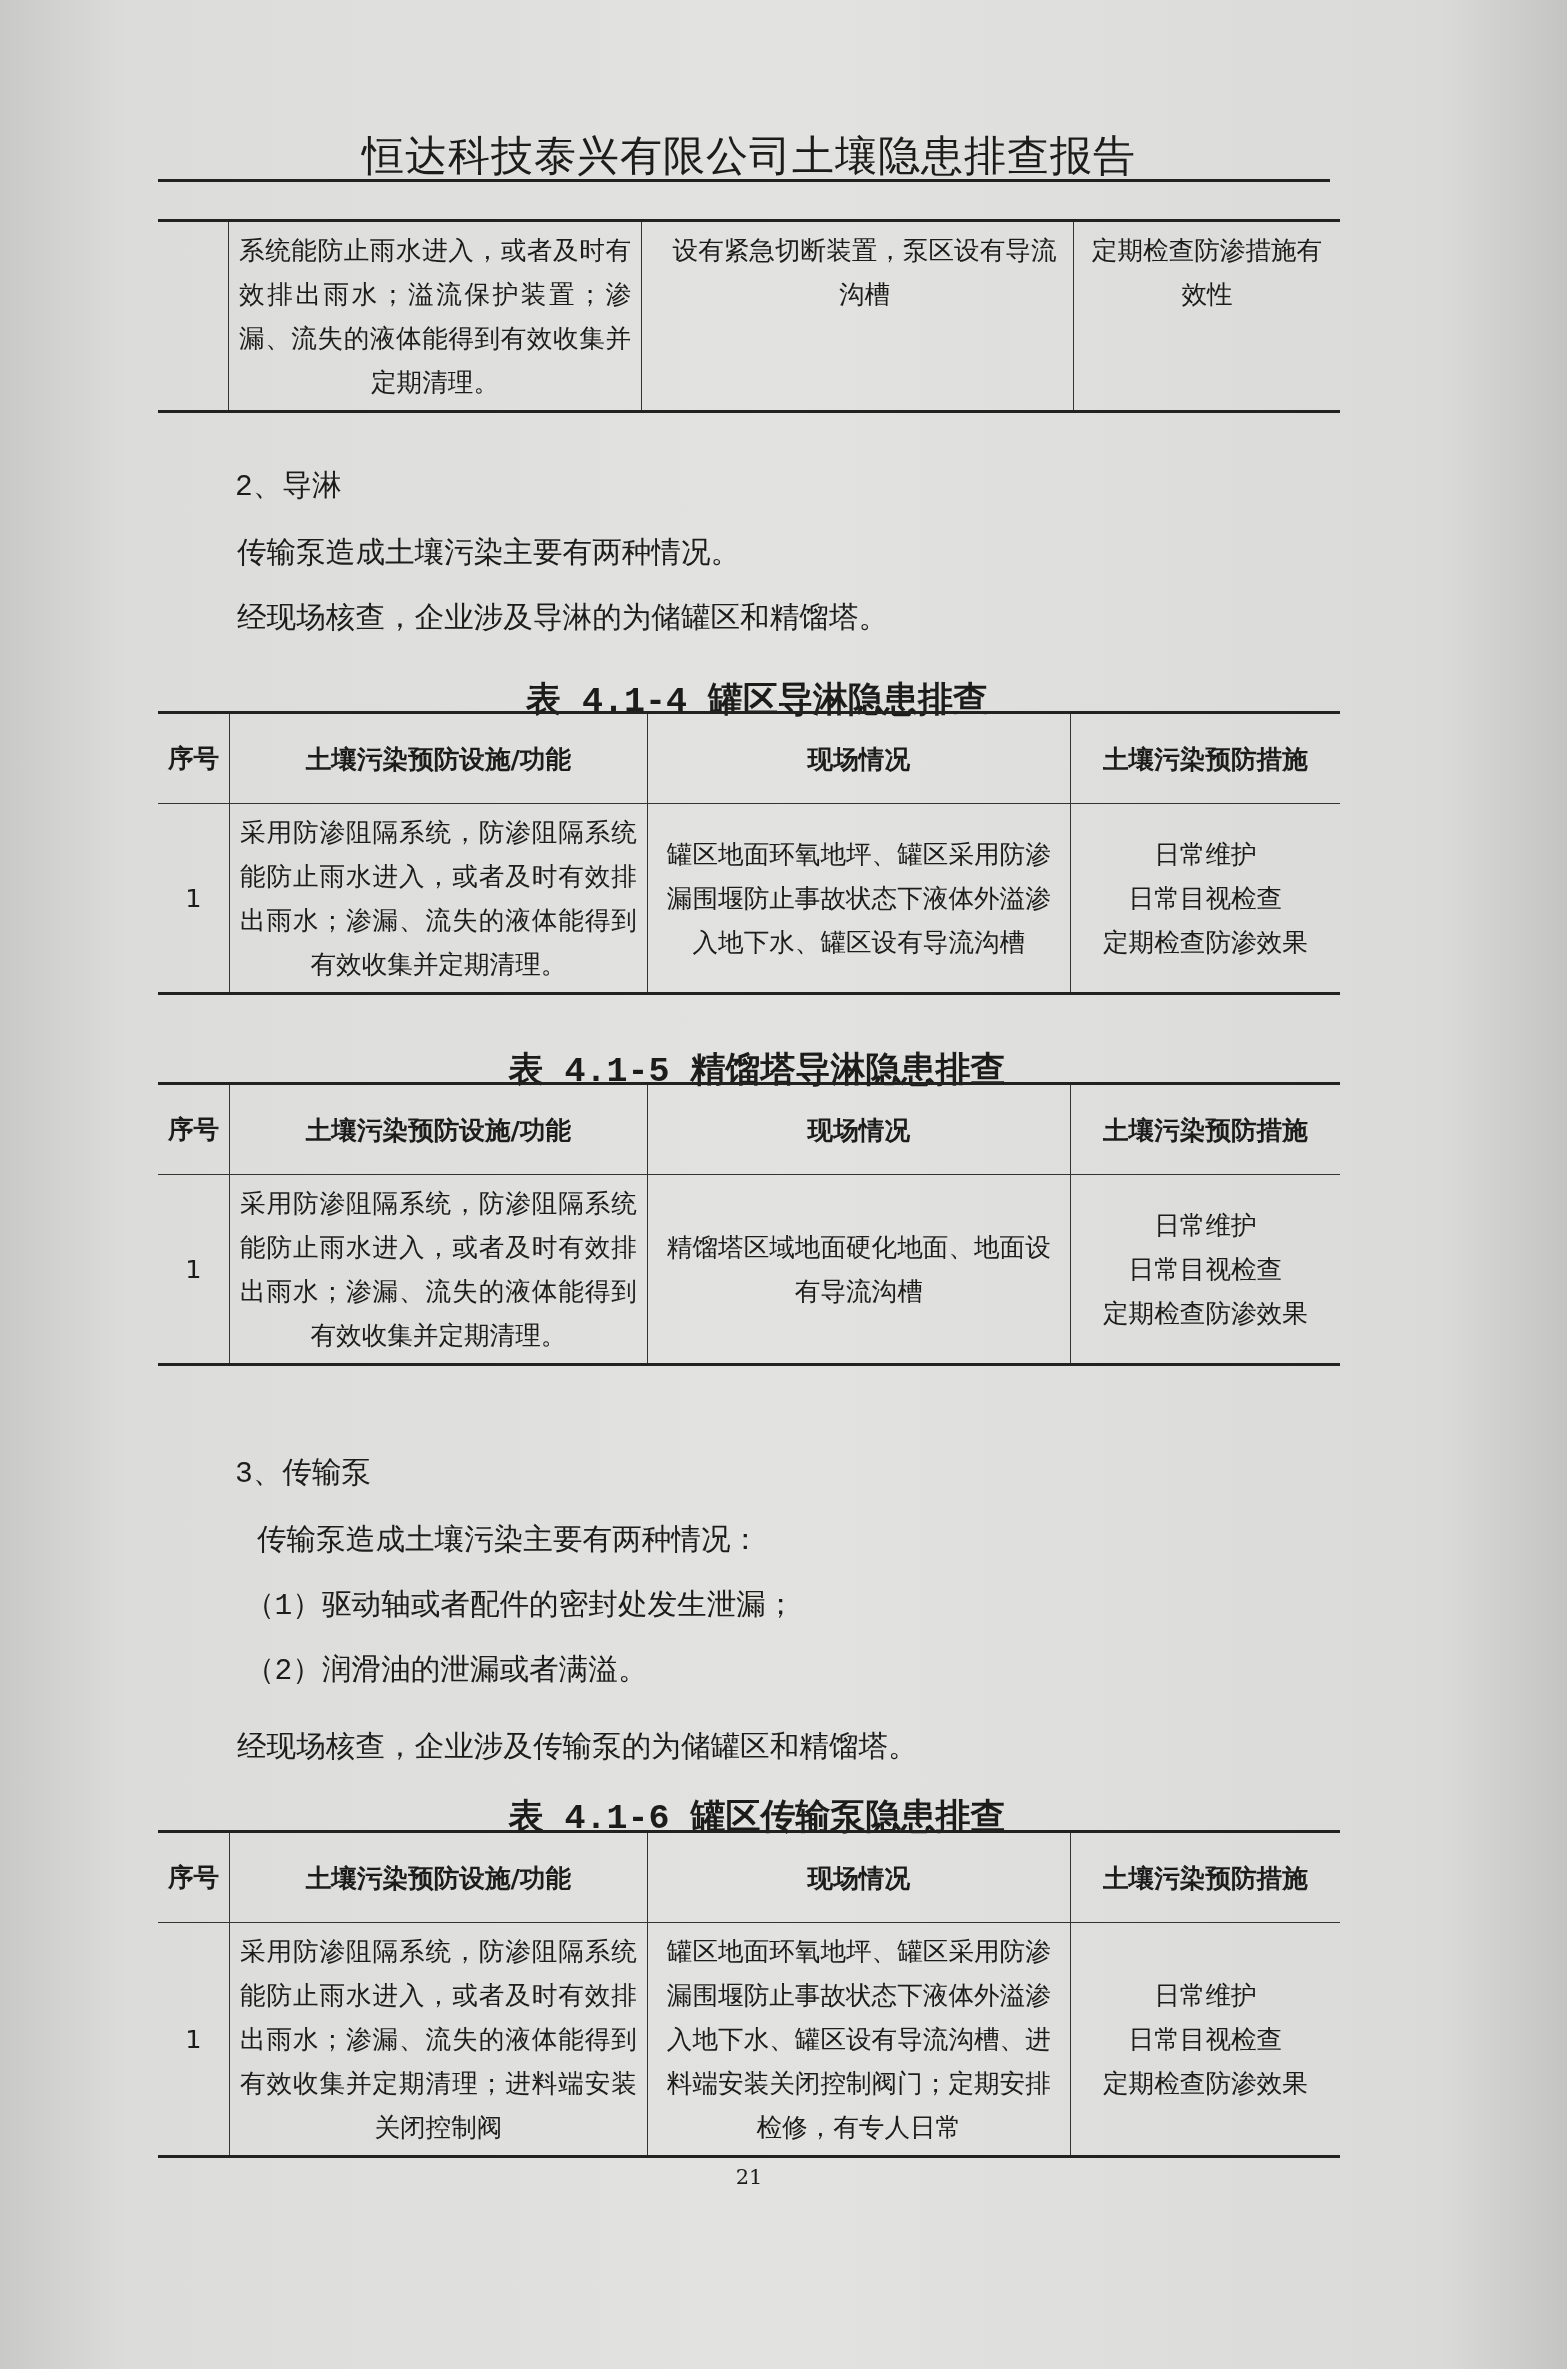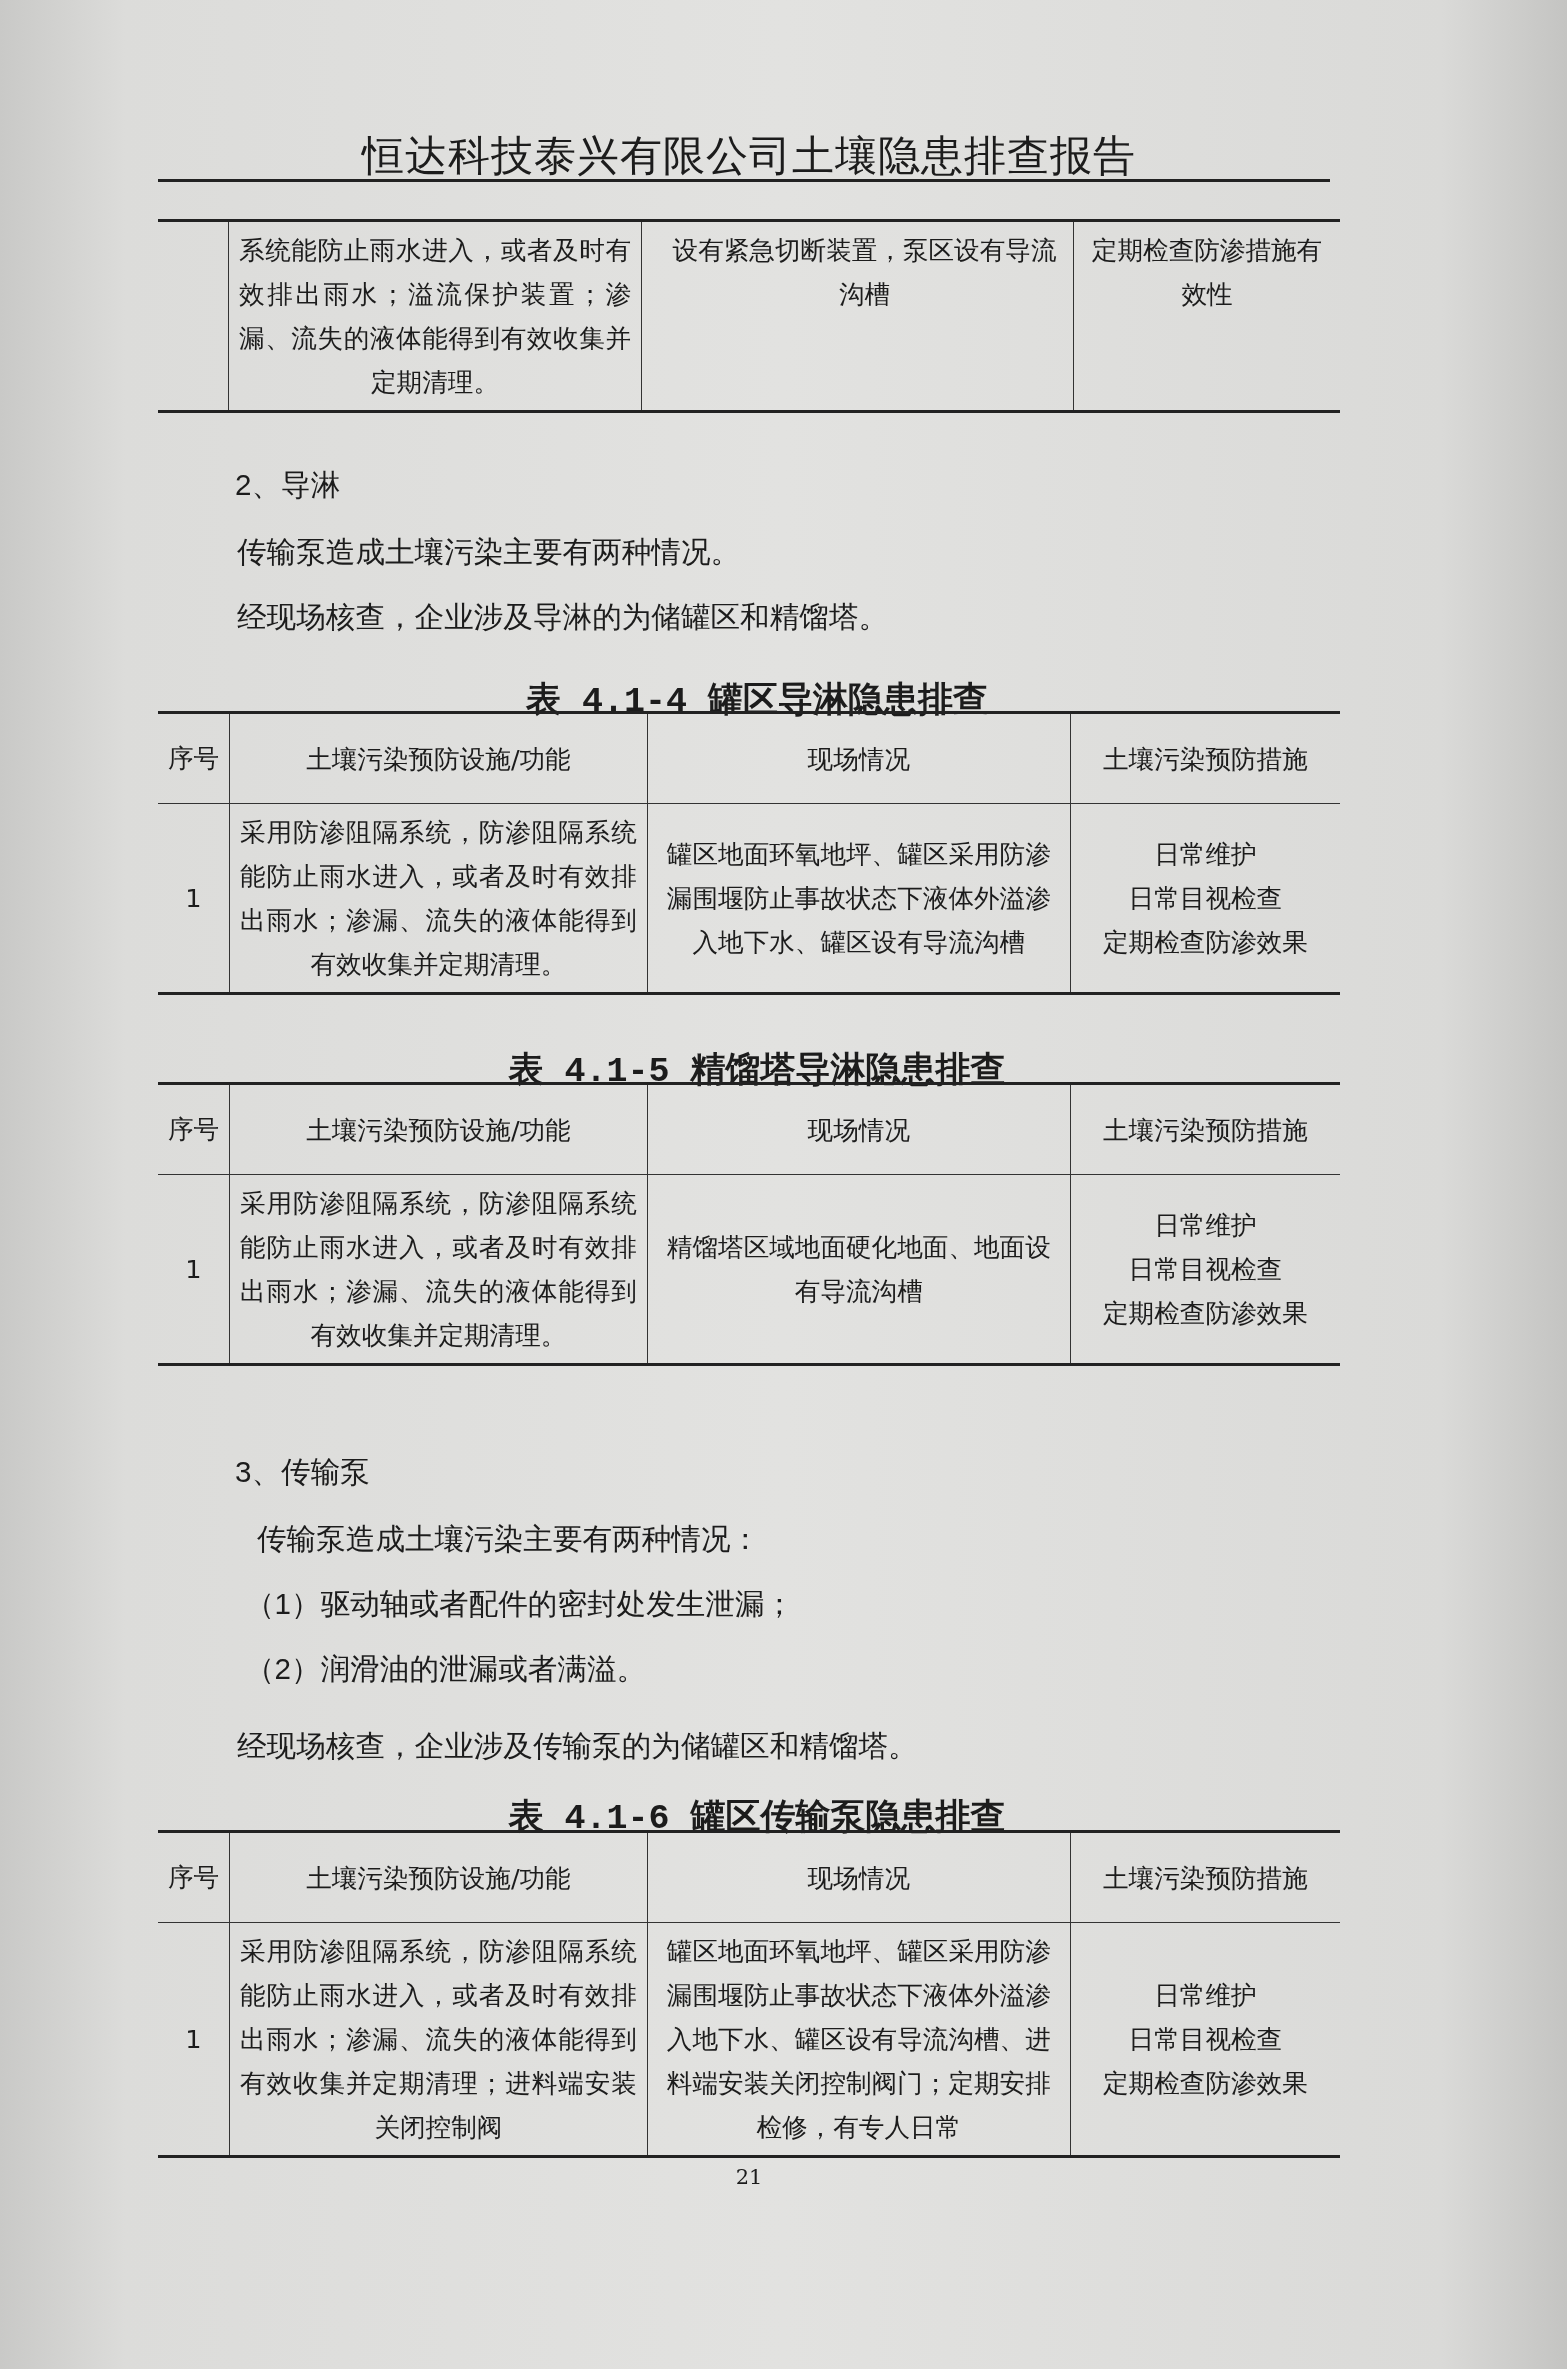--- a/index.html
+++ b/index.html
@@ -4,31 +4,31 @@
 <style>
   html,body{margin:0;padding:0;}
   body{width:1567px;height:2369px;background:linear-gradient(90deg,#c9c9c7 0%,#dcdcda 8%,#e2e2e0 50%,#dadad8 92%,#c4c4c2 100%);font-family:"DejaVu Serif","Liberation Serif",serif;color:#1c1c1c;position:relative;overflow:hidden;}
   .page{position:absolute;left:158px;top:0;width:1182px;}
   .header{position:absolute;top:128px;left:0;width:1182px;text-align:center;font-size:42px;letter-spacing:1px;font-family:"DejaVu Sans","Liberation Sans",sans-serif;}
   .header-rule{position:absolute;top:179px;left:0;width:1172px;border-top:3px solid #222;}
   table{border-collapse:collapse;position:absolute;left:0;width:1182px;font-family:"DejaVu Sans","Liberation Sans",sans-serif;}
   td,th{border-left:1.5px solid #333;border-right:1.5px solid #333;padding:5.9px 9.9px;vertical-align:middle;text-align:center;font-size:25.6px;line-height:44px;}
   td:first-child,th:first-child{border-left:none;}
   td:last-child,th:last-child{border-right:none;}
-  th{font-weight:normal;font-size:25.6px;margin-top:8px;}
+  th{font-weight:bold;font-size:25.6px;margin-top:8px;}
   .tbl-top{border-top:3.9px solid #222;}
   .tbl-bottom{border-bottom:3.9px solid #222;}
   .hdr-row th{border-bottom:1.5px solid #333;}
   .num{width:49px;}
   .c1{width:384px;}
   .c2{width:389px;}
   .c3{width:241px;}
   .c1 .txt{text-align:justify;text-align-last:center;}
   .num-hdr{line-height:43px;}
-  .para{position:absolute;left:79px;font-size:29.6px;font-family:Liberation Sans, sans-serif;}
+  .para{position:absolute;left:79px;font-size:29.6px;font-family:Liberation Mono, monospace;}
   .caption{position:absolute;left:8px;width:1182px;text-align:center;font-weight:bold;font-size:35px;font-family:Liberation Mono, monospace;}
   .pagenum{position:absolute;top:2165px;left:0;width:1182px;text-align:center;font-size:21px;}
 </style>
 </head>
 <body>
 
 <div class="page">
 
   <div class="header">恒达科技泰兴有限公司土壤隐患排查报告</div>
   <div class="header-rule"></div>

